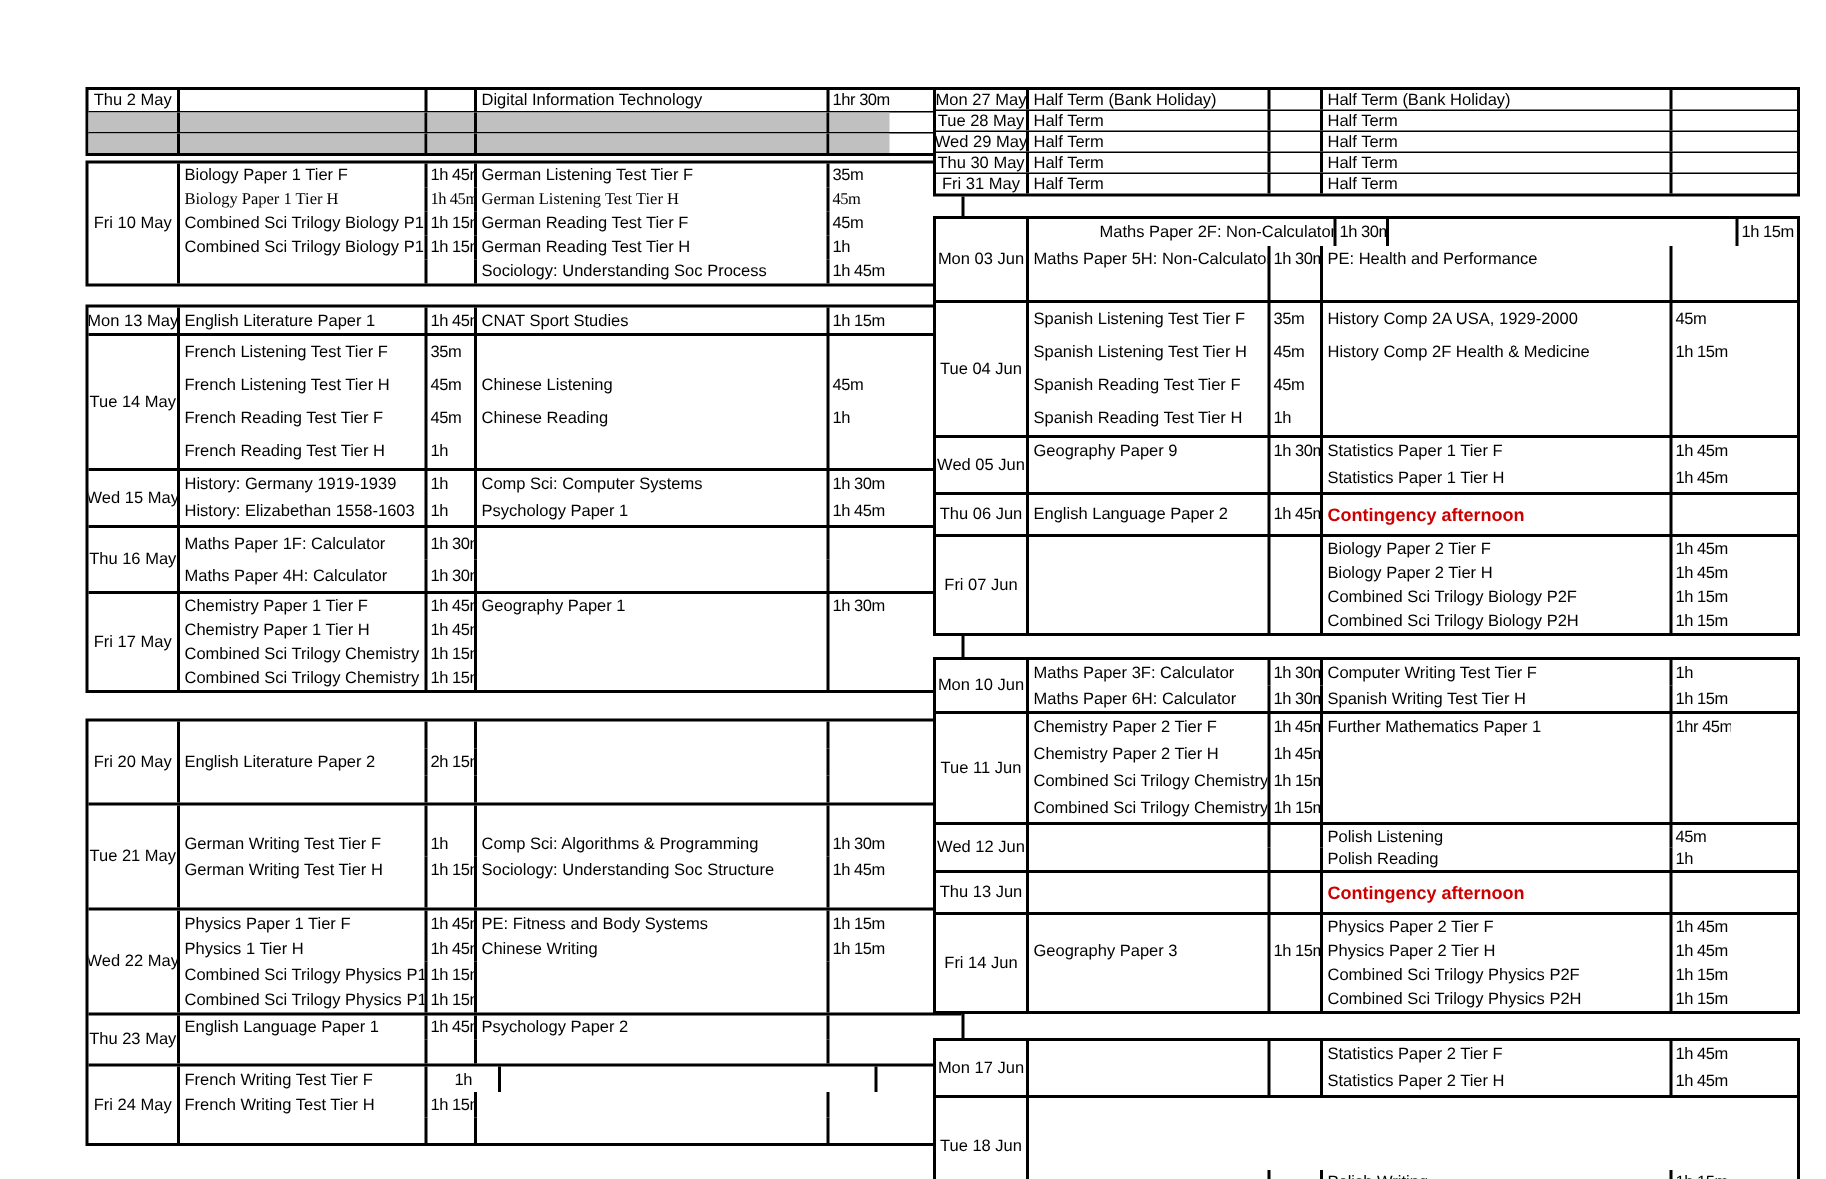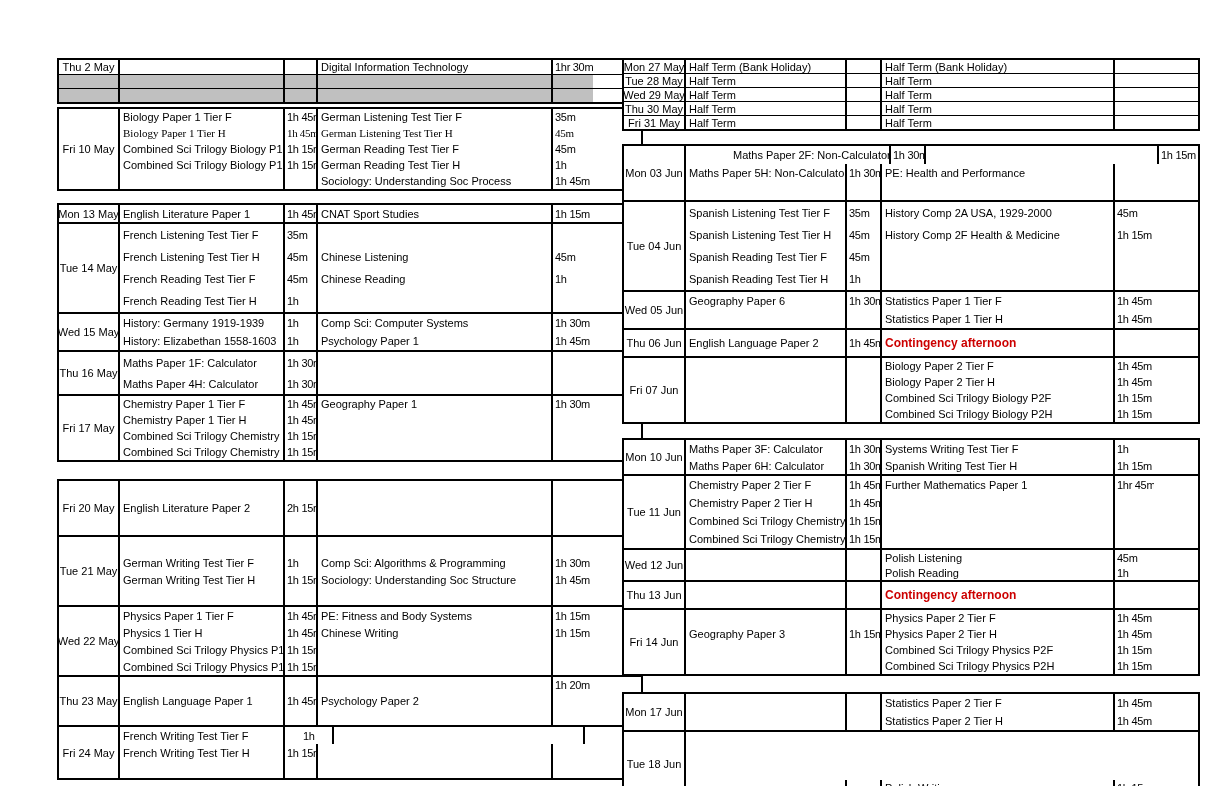--- a/index.html
+++ b/index.html
@@ -307,26 +307,20 @@
             <div class="cell duration-cell col-dur1">1h 15m</div>
             <div class="cell col-exam2"></div>
             <div class="cell duration-cell col-dur2"></div>
           </div>
         </div>
       </div>
       <div class="day-row">
         <div class="date-cell">Thu 23 May</div>
         <div class="lines">
           <div class="line" style="height: 16px;">
-            <div class="cell col-exam1"></div>
-            <div class="cell duration-cell col-dur1"></div>
-            <div class="cell col-exam2"></div>
-            <div class="cell duration-cell col-dur2">1h 20m</div>
-          </div>
-          <div class="line" style="height: 16px;">
             <div class="cell col-exam1">English Language Paper 1</div>
             <div class="cell duration-cell col-dur1">1h 45m</div>
             <div class="cell col-exam2">Psychology Paper 2</div>
             <div class="cell duration-cell col-dur2"></div>
           </div>
           <div class="line" style="height: 16px;">
             <div class="cell col-exam1"></div>
             <div class="cell duration-cell col-dur1"></div>
             <div class="cell col-exam2"></div>
             <div class="cell duration-cell col-dur2"></div>
@@ -466,21 +460,21 @@
             <div class="cell duration-cell col-dur1">1h</div>
             <div class="cell col-exam2"></div>
             <div class="cell duration-cell col-dur2"></div>
           </div>
         </div>
       </div>
       <div class="day-row">
         <div class="date-cell">Wed 05 Jun</div>
         <div class="lines">
           <div class="line" style="height: 18px;">
-            <div class="cell col-exam1">Geography Paper 6</div>
+            <div class="cell col-exam1">Geography Paper 9</div>
             <div class="cell duration-cell col-dur1">1h 30m</div>
             <div class="cell col-exam2">Statistics Paper 1 Tier F</div>
             <div class="cell duration-cell col-dur2">1h 45m</div>
           </div>
           <div class="line" style="height: 18px;">
             <div class="cell col-exam1"></div>
             <div class="cell duration-cell col-dur1"></div>
             <div class="cell col-exam2">Statistics Paper 1 Tier H</div>
             <div class="cell duration-cell col-dur2">1h 45m</div>
           </div>
@@ -527,21 +521,21 @@
         </div>
       </div>
     </div>
     <div class="block block-2">
       <div class="day-row">
         <div class="date-cell">Mon 10 Jun</div>
         <div class="lines">
           <div class="line" style="height: 17px;">
             <div class="cell col-exam1">Maths Paper 3F: Calculator</div>
             <div class="cell duration-cell col-dur1">1h 30m</div>
-            <div class="cell col-exam2">Systems Writing Test Tier F</div>
+            <div class="cell col-exam2">Computer Writing Test Tier F</div>
             <div class="cell duration-cell col-dur2">1h</div>
           </div>
           <div class="line" style="height: 17px;">
             <div class="cell col-exam1">Maths Paper 6H: Calculator</div>
             <div class="cell duration-cell col-dur1">1h 30m</div>
             <div class="cell col-exam2">Spanish Writing Test Tier H</div>
             <div class="cell duration-cell col-dur2">1h 15m</div>
           </div>
         </div>
       </div>

